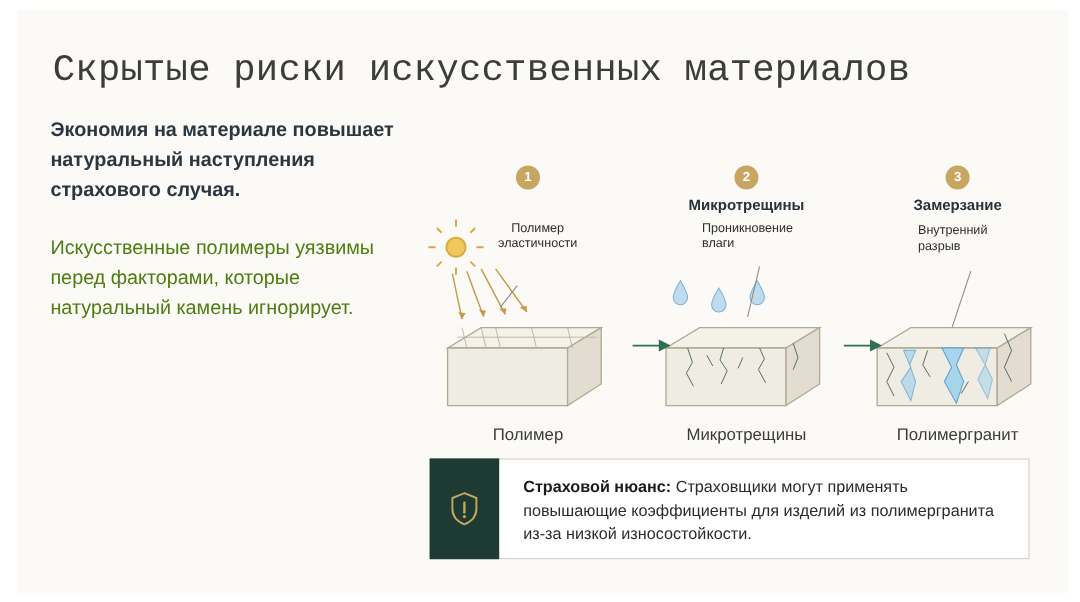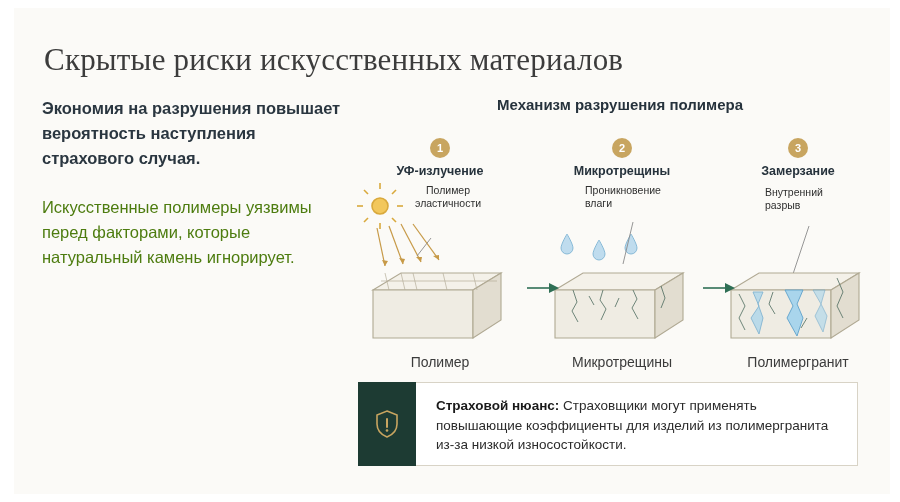--- a/index.html
+++ b/index.html
@@ -45,21 +45,21 @@
     left: 0; right: 0; bottom: 0;
     height: 8px;
     background: #ffffff;
   }
 
   
   .title {
     position: absolute;
     left: 44px;
     top: 42px;
-    font-family: Liberation Serif, serif;
+    font-family: Liberation Mono, monospace;
     font-size: 31px;
     color: #3c3c3c;
     letter-spacing: 0.2px;
     white-space: nowrap;
   }
 
   
   .body-col {
     position: absolute;
     left: 42px;
@@ -208,30 +208,28 @@
 
 <div class="slide">
   <div class="top-edge"></div>
   <div class="left-edge"></div>
   <div class="right-edge"></div>
   <div class="bottom-edge"></div>
 
   <div class="title">Скрытые риски искусственных материалов</div>
 
   <div class="body-col">
-    <p class="para bold">Экономия на разрушения повышает вероятность наступления страхового случая.</p>
+    <p class="para bold">Экономия на материале повышает натуральный наступления страхового случая.</p>
     <p class="para">Искусственные полимеры уязвимы перед факторами, которые натуральный камень игнорирует.</p>
   </div>
 
   <div class="diagram">
-    <div class="diagram-title">Механизм разрушения полимера</div>
 
     <div class="stage s1">
       <div class="badge">1</div>
-      <div class="stage-label">УФ-излучение</div>
       <div class="svg-box">
         <svg width="170" height="180" viewBox="0 0 170 180">
 
           <g stroke="#d9a93c" stroke-width="1.6" fill="none">
             <circle cx="25" cy="28" r="8" fill="#f2c75c" stroke="#d9a93c"></circle>
             <line x1="25" y1="11" x2="25" y2="5"></line>
             <line x1="25" y1="51" x2="25" y2="45"></line>
             <line x1="8" y1="28" x2="2" y2="28"></line>
             <line x1="48" y1="28" x2="42" y2="28"></line>
             <line x1="13" y1="16" x2="9" y2="12"></line>

